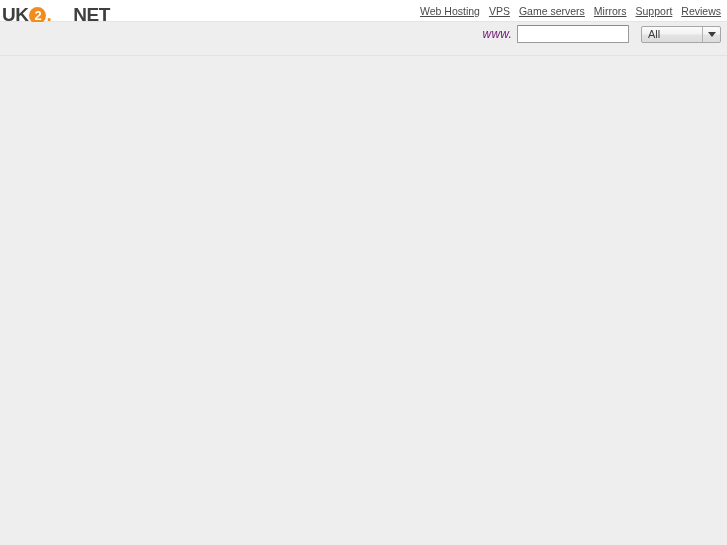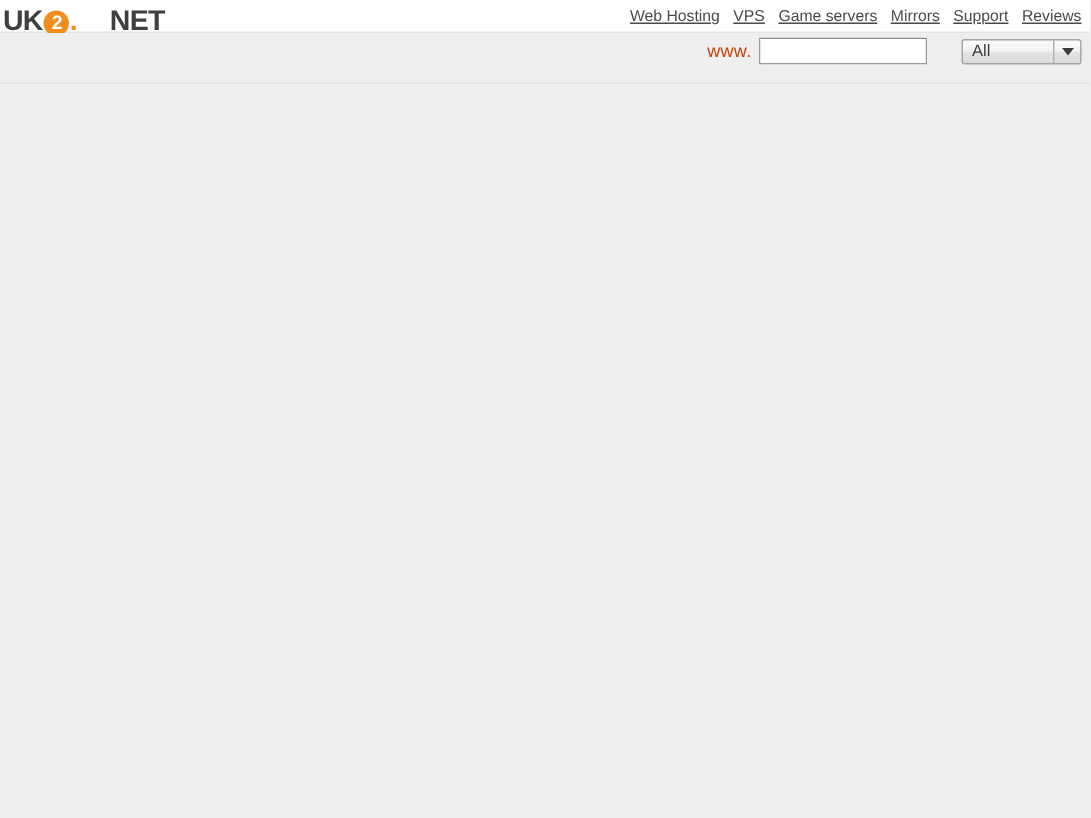--- a/index.html
+++ b/index.html
@@ -101,41 +101,42 @@
   }
   .search-inner {
     position: absolute;
     right: 6px;
     top: 3px;
     display: flex;
     align-items: center;
   }
   .www-label {
     font-size: 12px;
-    color: #c2410c;
+    color: #701a75;
     margin-right: 5px;
     font-family: "Liberation Sans", sans-serif;
     letter-spacing: 0.2px;
+    font-style: italic;
   }
   .domain-input {
     width: 112px;
     height: 18px;
     box-sizing: border-box;
     border: 1px solid #9a9a9a;
     border-top-color: #8a8a8a;
     background: #ffffff;
     font-size: 11px;
     font-family: "Liberation Sans", sans-serif;
     padding: 1px 3px;
     color: #222222;
     outline: none;
     border-radius: 1px;
   }
   .tld-select {
-    margin-left: 23px;
+    margin-left: 12px;
     display: flex;
     align-items: stretch;
     height: 17px;
     border: 1px solid #a6a6a6;
     border-radius: 2px;
     background: linear-gradient(to bottom, #fcfcfc 0%, #f2f2f2 45%, #e3e3e3 55%, #dcdcdc 100%);
     box-sizing: border-box;
     cursor: pointer;
     user-select: none;
   }

